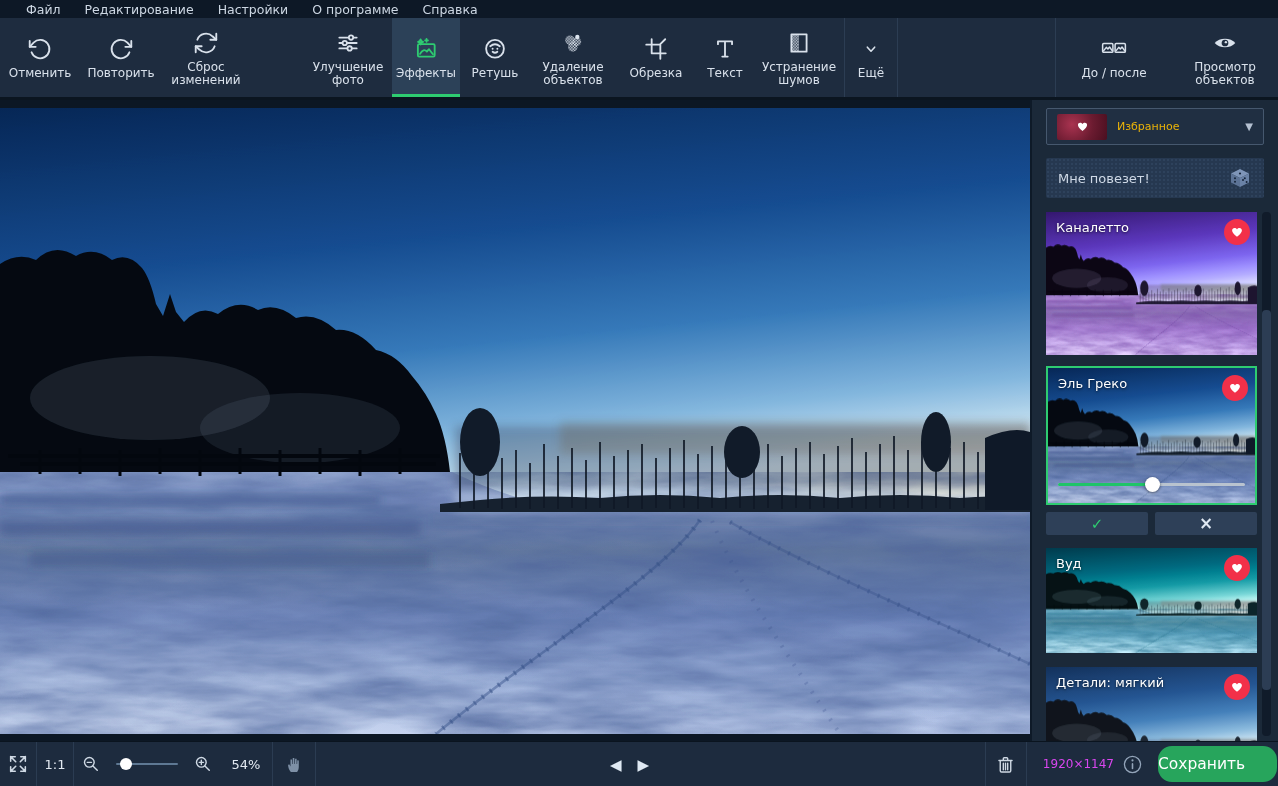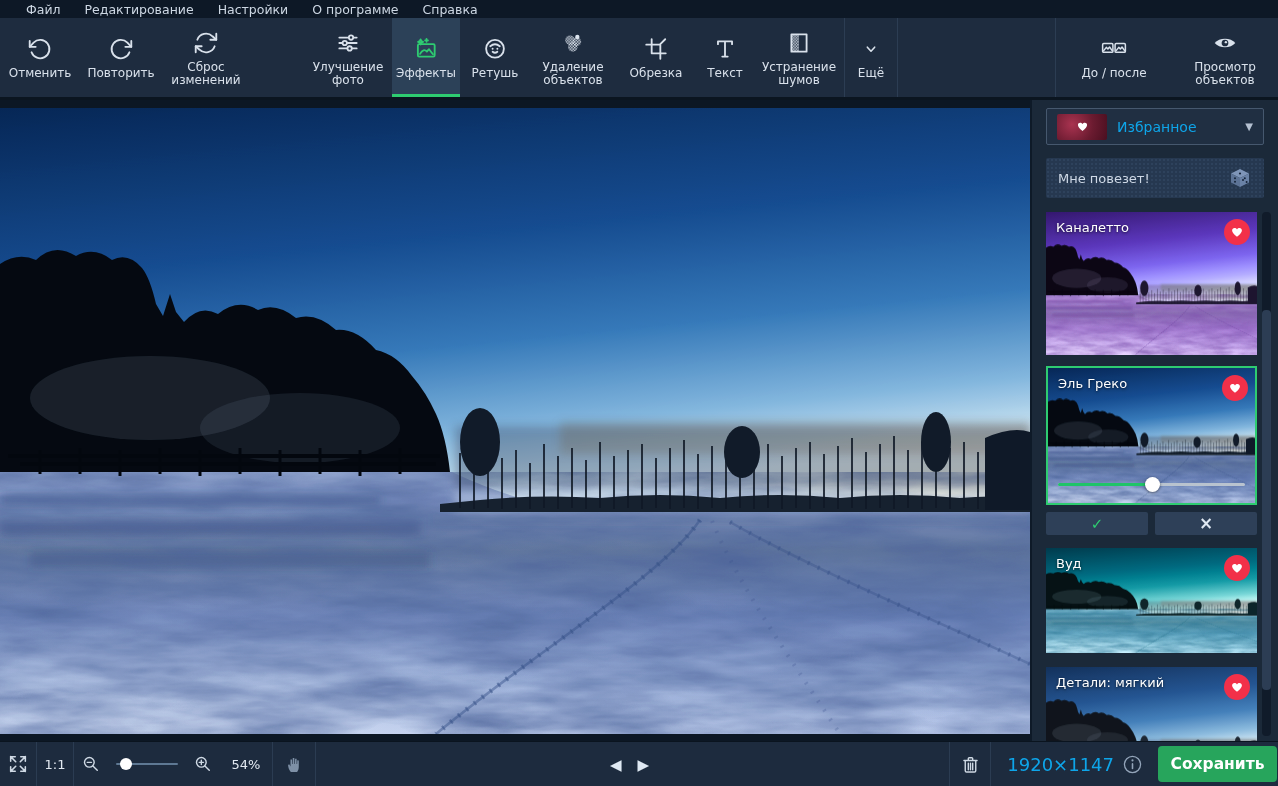--- a/index.html
+++ b/index.html
@@ -35,21 +35,21 @@
   .f-details   { filter:brightness(1.06) contrast(0.95); }
 
   
   .sidebar { width:248px; background:#1b2939; border-left:2px solid #0e1a28;
     position:relative; padding:8px 0 0 14px; overflow:hidden; }
   .collection-select { width:218px; height:37px; border:1px solid #46586e; border-radius:2px;
     background:#202f42; display:flex; align-items:center; gap:10px; padding:0 10px; cursor:pointer; }
   .collection-thumb { width:50px; height:26px; border-radius:2px; position:relative; flex:none;
     background:radial-gradient(circle at 30% 40%, #a93350, #6b1b30 55%, #4a0f20);
     display:flex; align-items:center; justify-content:center; }
-  .collection-label { flex:1; font-size:14px; color:#0ea5e9; }
+  .collection-label { flex:1; font-size:11px; color:#eab308; }
   .dd-arrow { font-size:10px; color:#b5c1d1; }
 
   .lucky { margin-top:13px; width:218px; height:40px; border-radius:2px;
     background-color:#263850;
     background-image:radial-gradient(#2e425c 1px, transparent 1px); background-size:4px 4px;
     display:flex; align-items:center; padding:0 12px; cursor:pointer; }
   .lucky-label { flex:1; font-size:13px; color:#cfd9e6; }
 
   .filter-list { margin-top:14px; width:211px; }
   .card { position:relative; width:211px; height:143px; background:#6d28d9;
@@ -88,25 +88,25 @@
   .sb-sep { width:1px; height:44px; background:#2b3c52; flex:none; }
   .sb-icon { display:flex; align-items:center; justify-content:center; color:#cfd9e4; flex:none; cursor:pointer; }
   .sb-label { color:#e2e9f1; }
   .zoom-slider { position:relative; width:62px; height:14px; margin:0 8px; flex:none; cursor:pointer; }
   .zoom-slider .ztrack { position:absolute; top:6px; left:0; right:0; height:2px; background:#5e7893; border-radius:1px; }
   .zoom-slider .zknob { position:absolute; top:1px; width:12px; height:12px; border-radius:50%;
     background:#ffffff; transform:translateX(-6px); }
   .nav-arrows { position:absolute; left:610px; top:0; height:45px; display:flex;
     align-items:center; gap:16px; font-size:15px; color:#dfe9f3; }
   .nav-arrows span { cursor:pointer; }
-  .dims { color:#0ea5e9; font-size:18px; }
+  .dims { color:#d946ef; font-size:12px; }
   .info-badge { margin-left:8px; cursor:pointer; display:flex; align-items:center; }
-  .save-btn { margin-left:15px; margin-right:1px; width:119px; height:36px; border-radius:4px;
-    background:#27a55c; color:#ffffff; font-size:15.5px; font-weight:bold;
-    display:flex; align-items:center; justify-content:center; cursor:pointer; }
+  .save-btn { margin-left:15px; margin-right:1px; width:119px; height:36px; border-radius:14px;
+    background:#27a55c; color:#ffffff; font-size:15.5px; font-weight:normal;
+    display:flex; align-items:center; cursor:pointer; }
 </style>
 </head>
 <body>
 
 <div class="menubar">
   <span>Файл</span>
   <span>Редактирование</span>
   <span>Настройки</span>
   <span>О программе</span>
   <span>Справка</span>

